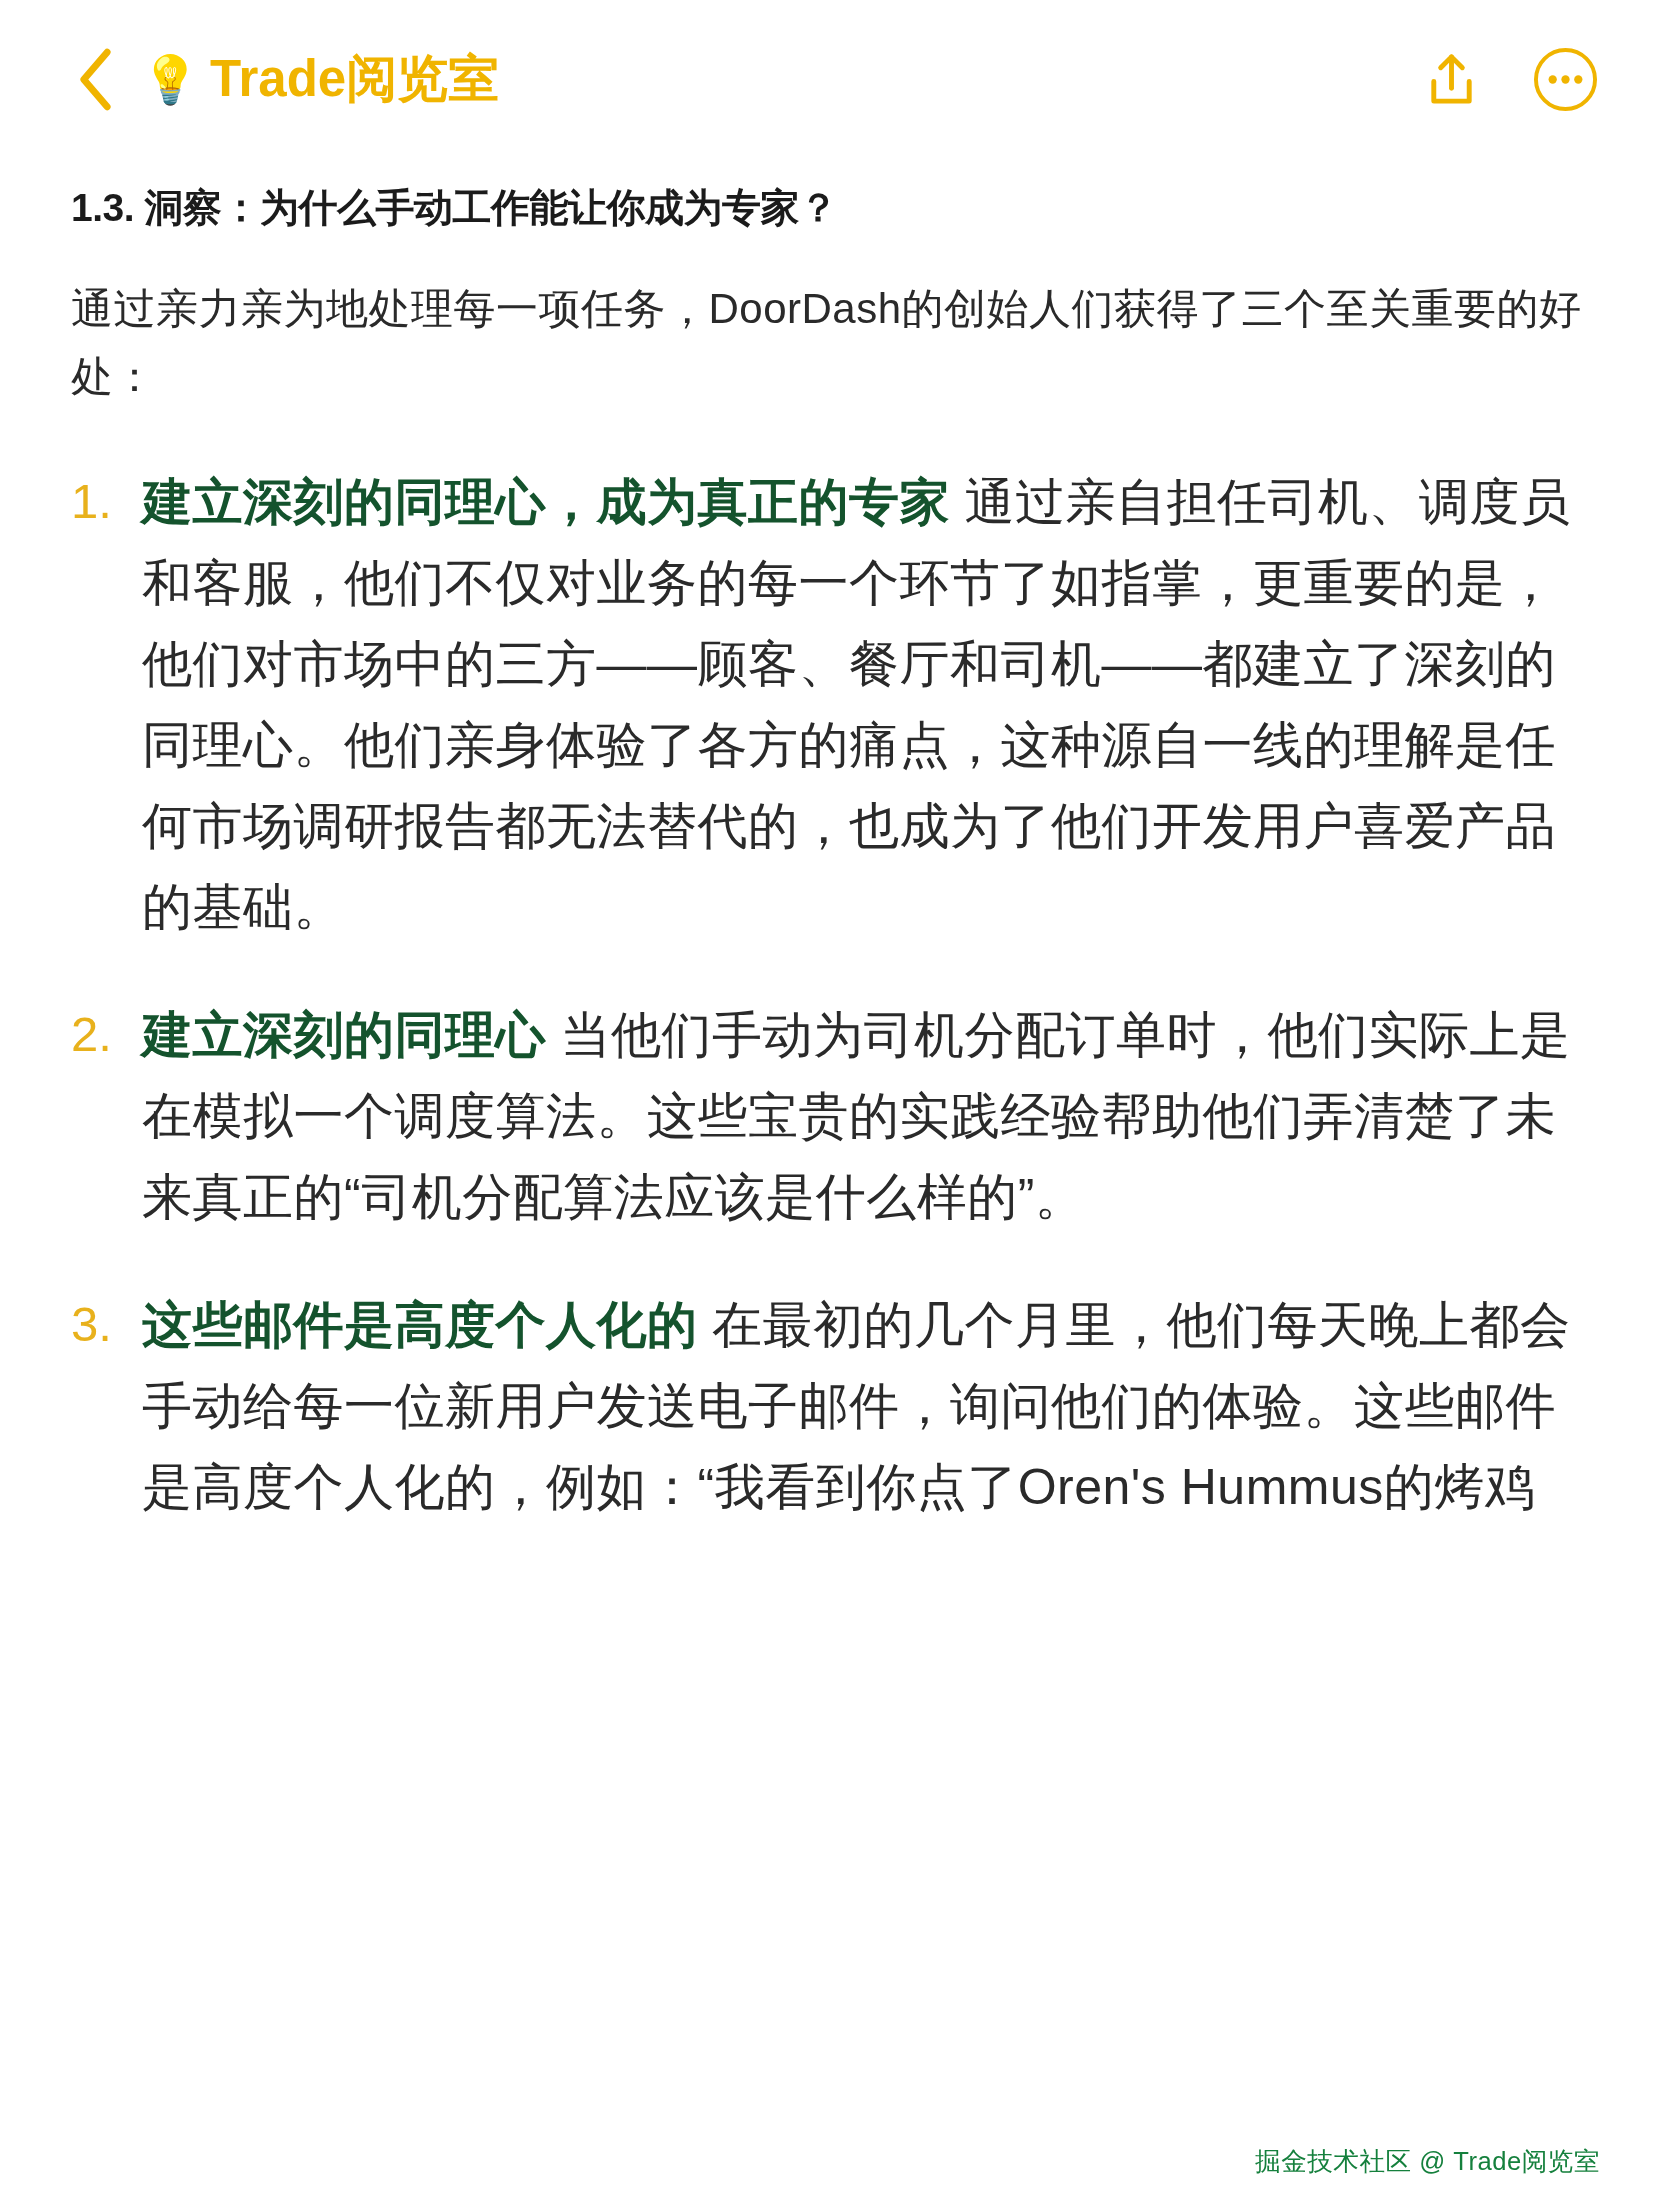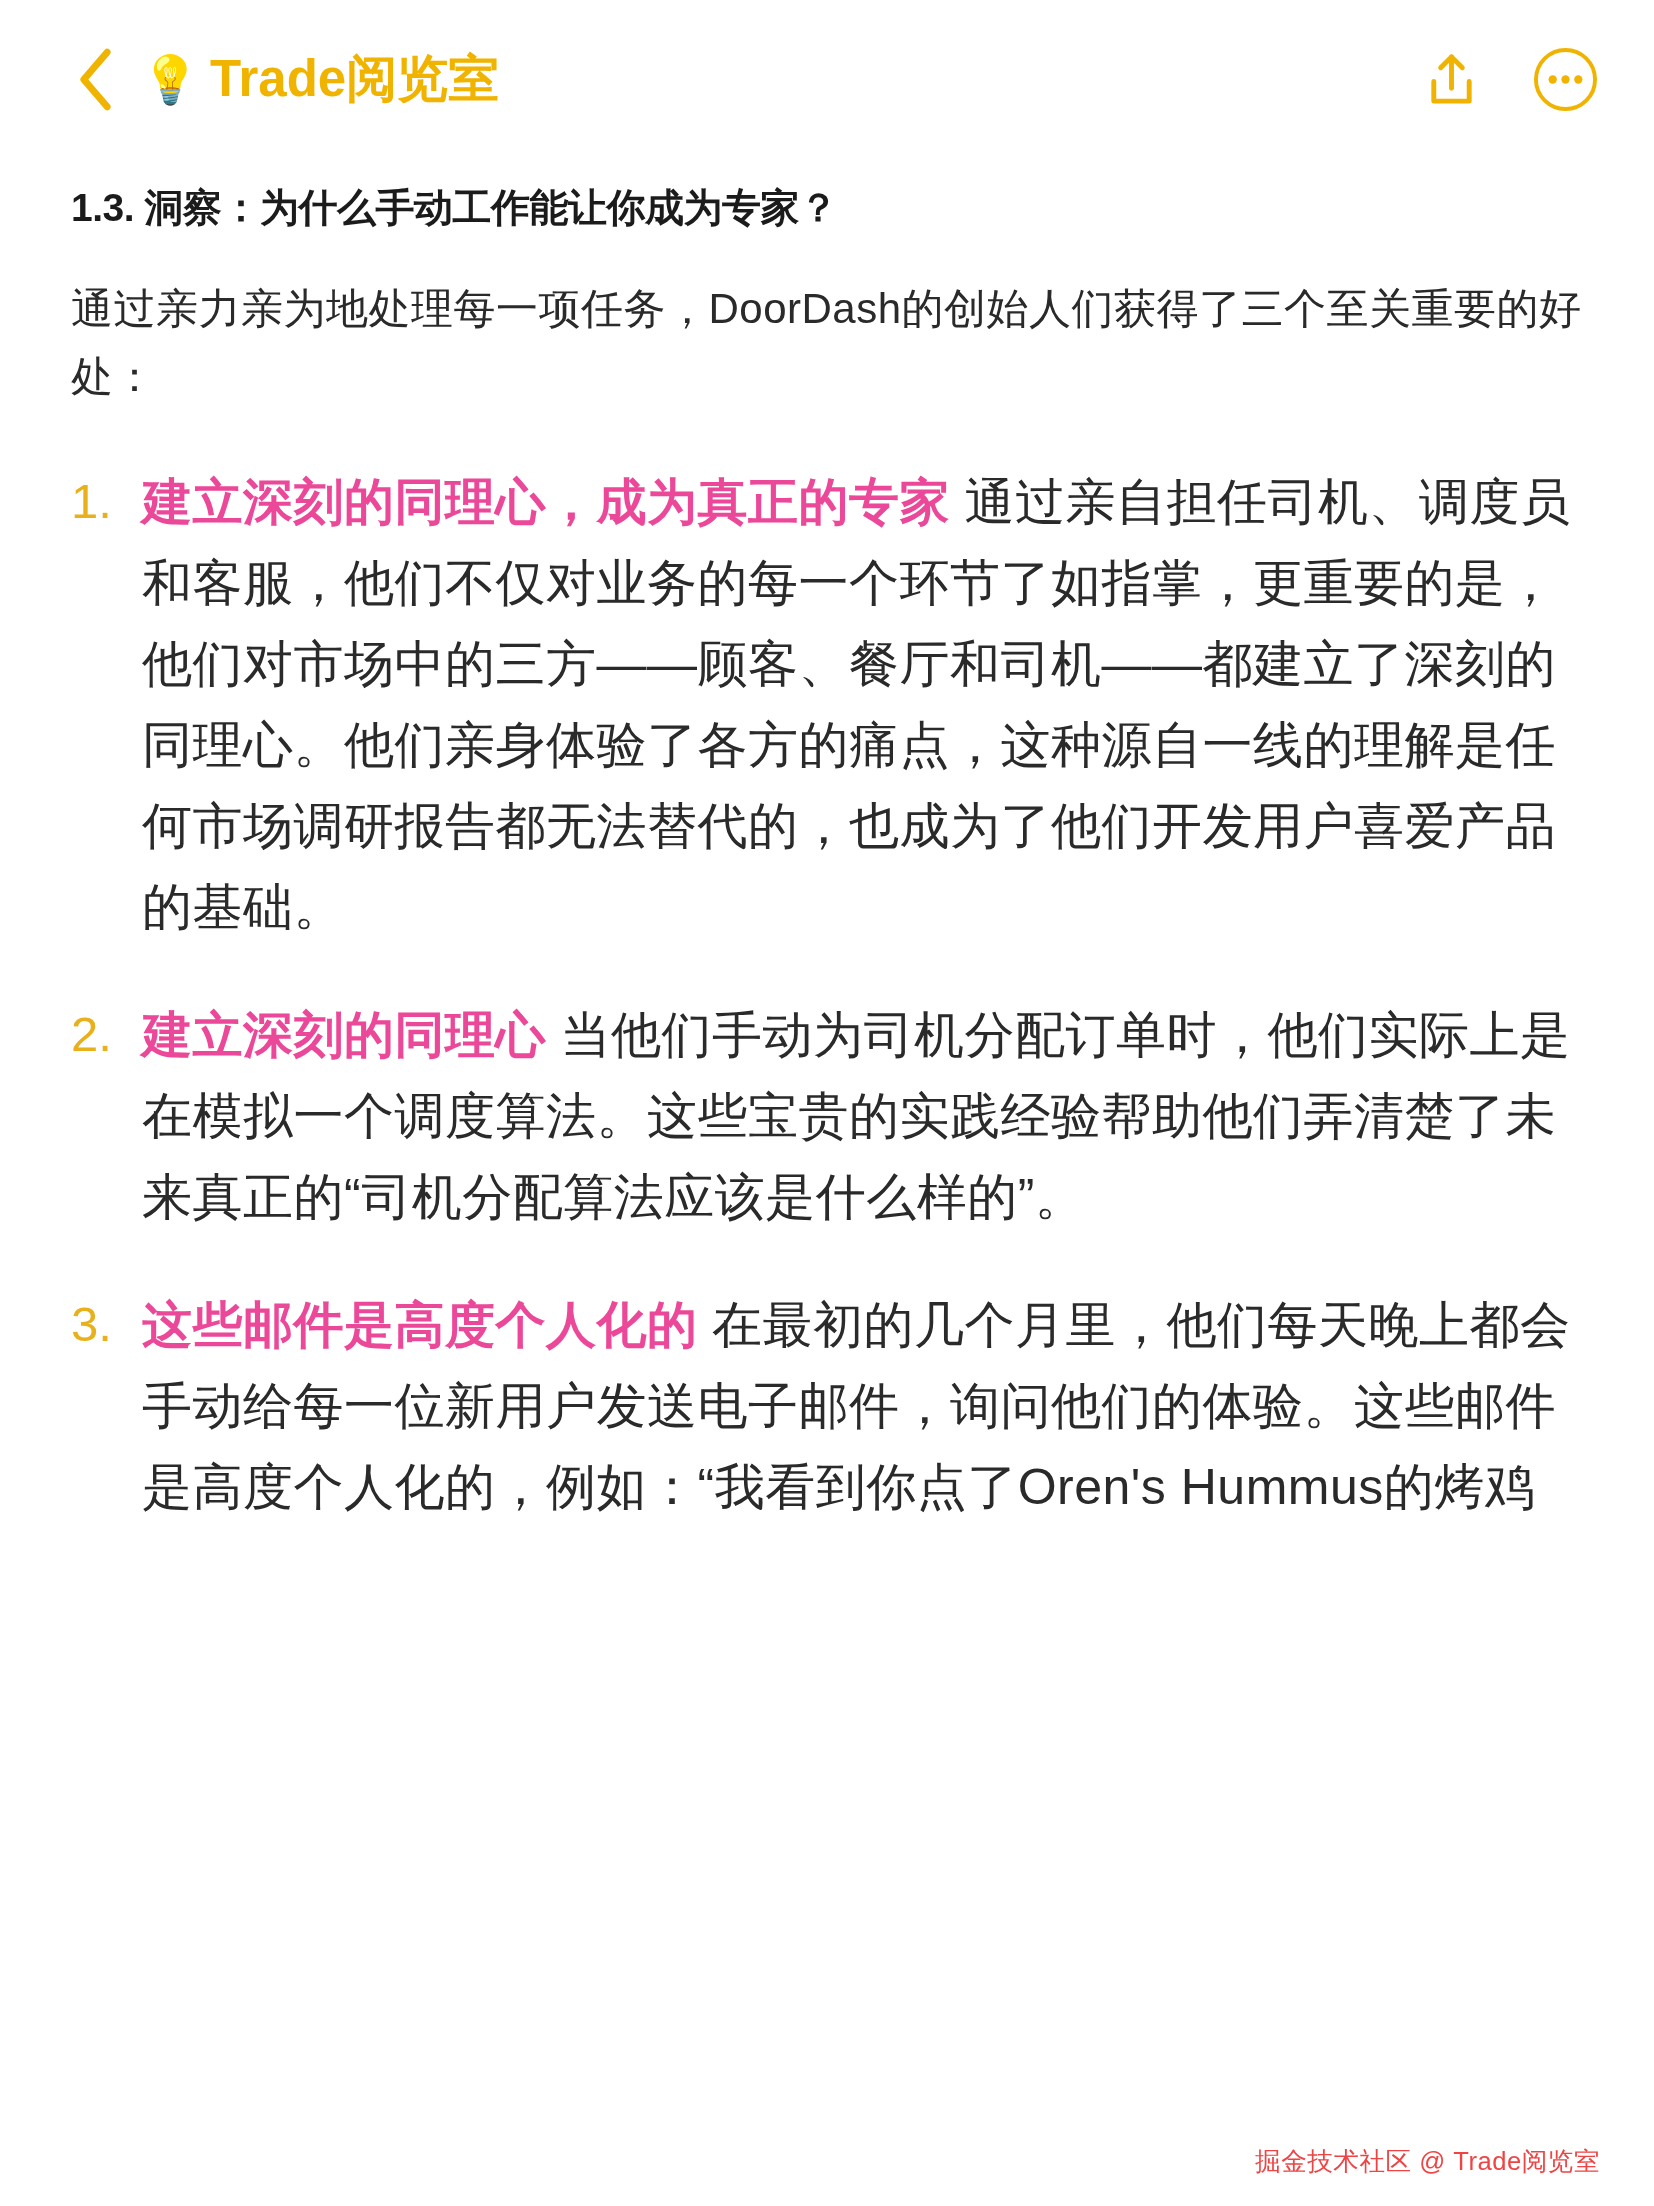--- a/index.html
+++ b/index.html
@@ -109,31 +109,31 @@
   }
   .li-body {
     flex: 1 1 auto;
     font-size: 50px;
     line-height: 1.62;
     color: #2a2a2a;
     letter-spacing: 0.5px;
   }
   .li-body b {
     font-weight: 700;
-    color: #ec4899;
+    color: #14532d;
     margin-top: 24px;
   }
 
   
   .watermark {
     position: absolute;
     right: 55px;
     bottom: 27.6px;
     font-size: 25.6px;
-    color: #ef4444;
+    color: #15803d;
     letter-spacing: 0.5px;
   }
 </style>
 </head>
 <body>
 
 <div class="header">
   <div class="back-icon">
     <svg width="39" height="65" viewBox="0 0 40 66" fill="none">
       <path d="M33 5 L9 33 L33 61" stroke="#f0b400" stroke-width="7" stroke-linecap="round" stroke-linejoin="round"></path>

